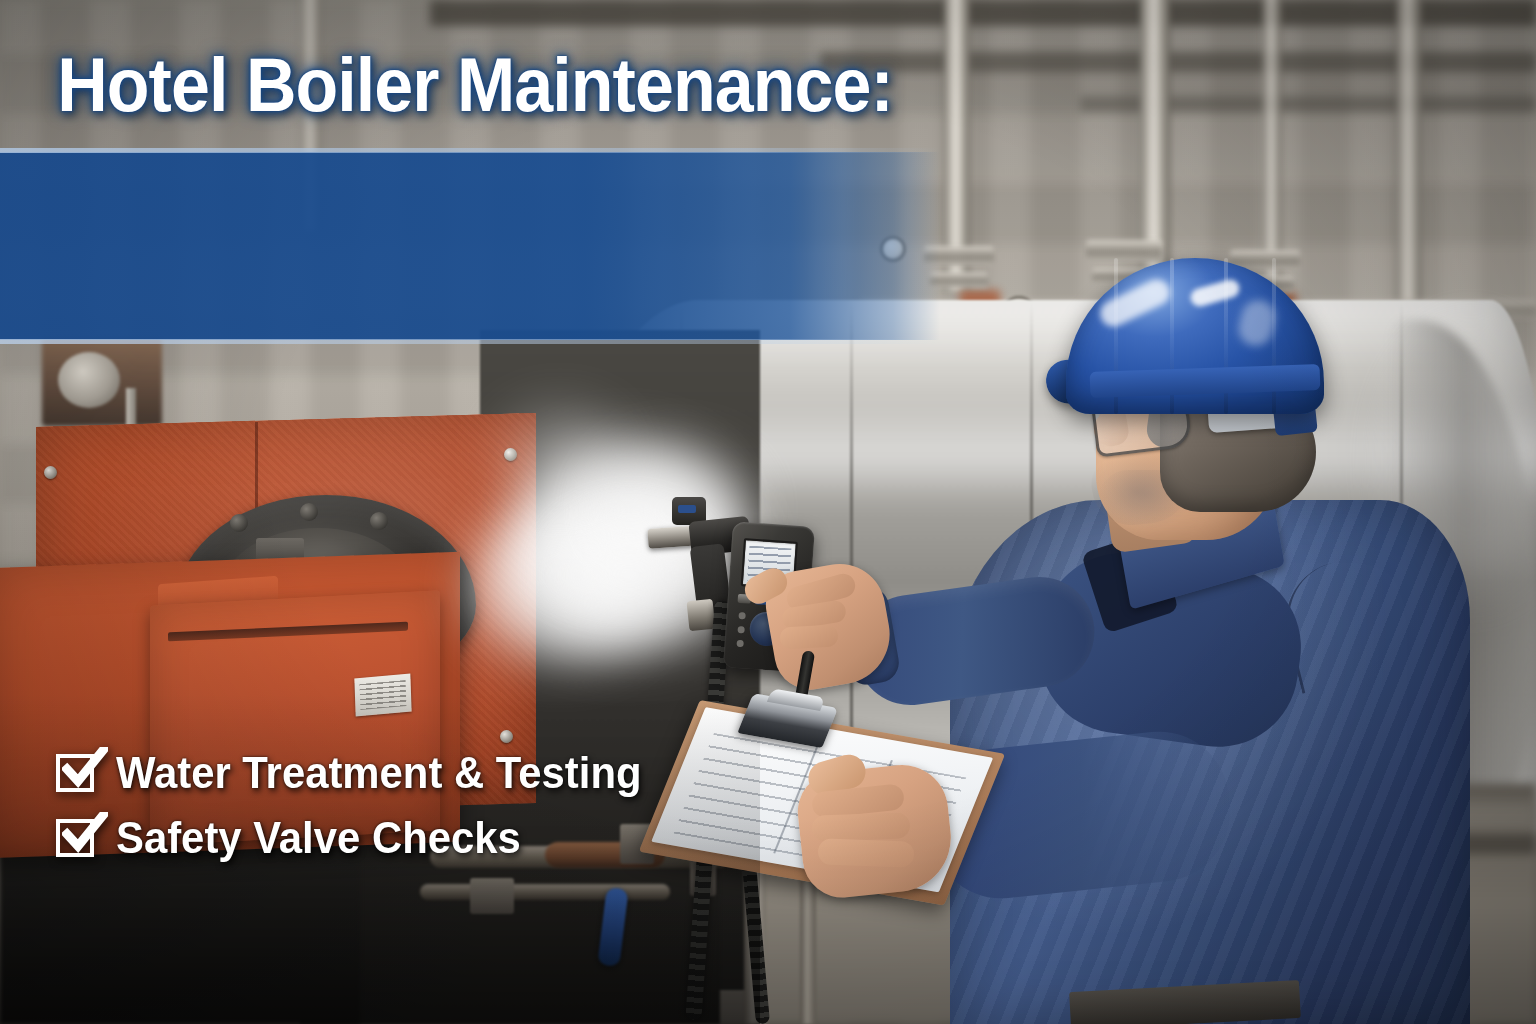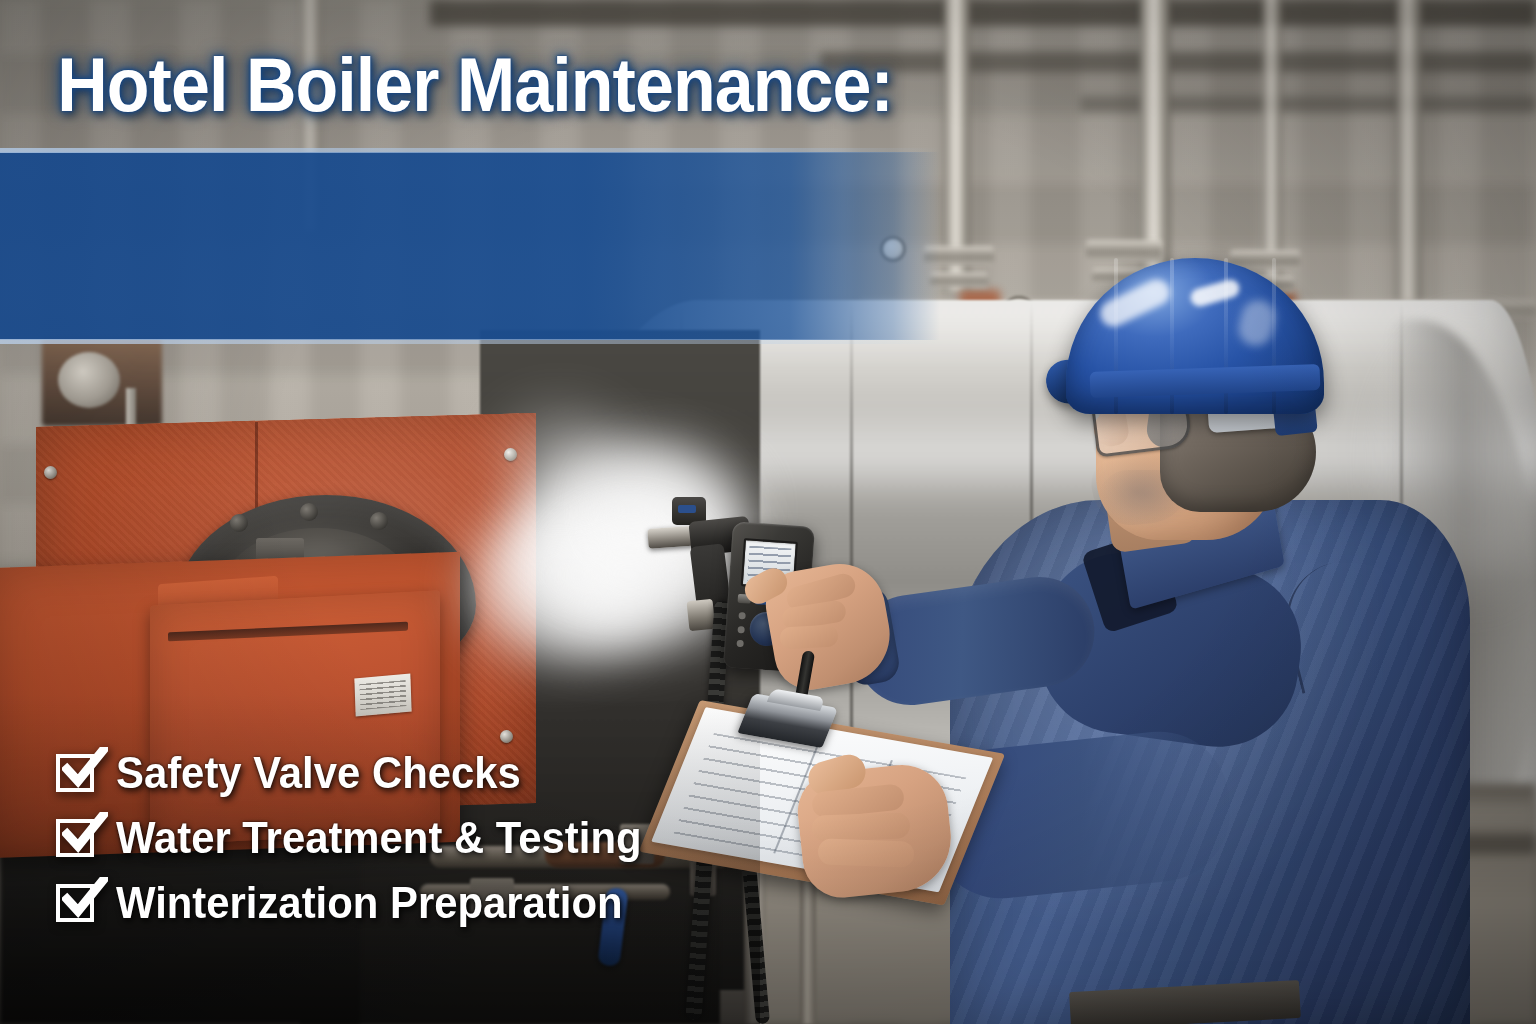--- a/index.html
+++ b/index.html
@@ -958,37 +958,29 @@
 
 
   <div class="checklist">
 
     <div class="check-item">
       <div class="checkbox">
         <svg class="tick" viewBox="0 0 46 44">
           <path d="M5 22 L16 34 L42 2" fill="none" stroke="#ffffff" stroke-width="9" stroke-linecap="square" stroke-linejoin="miter"></path>
         </svg>
       </div>
-      <div class="check-label">Safety Valve Checks</div>
+      <div class="check-label">Water Treatment &amp; Testing</div>
     </div>
 
     <div class="check-item">
       <div class="checkbox">
         <svg class="tick" viewBox="0 0 46 44">
           <path d="M5 22 L16 34 L42 2" fill="none" stroke="#ffffff" stroke-width="9" stroke-linecap="square" stroke-linejoin="miter"></path>
         </svg>
       </div>
-      <div class="check-label">Water Treatment &amp; Testing</div>
+      <div class="check-label">Safety Valve Checks</div>
     </div>
 
 
-    <div class="check-item">
-      <div class="checkbox">
-        <svg class="tick" viewBox="0 0 46 44">
-          <path d="M5 22 L16 34 L42 2" fill="none" stroke="#ffffff" stroke-width="9" stroke-linecap="square" stroke-linejoin="miter"></path>
-        </svg>
-      </div>
-      <div class="check-label">Winterization Preparation</div>
-    </div>
 
   </div>
 
 </div>
 
 </body></html>

